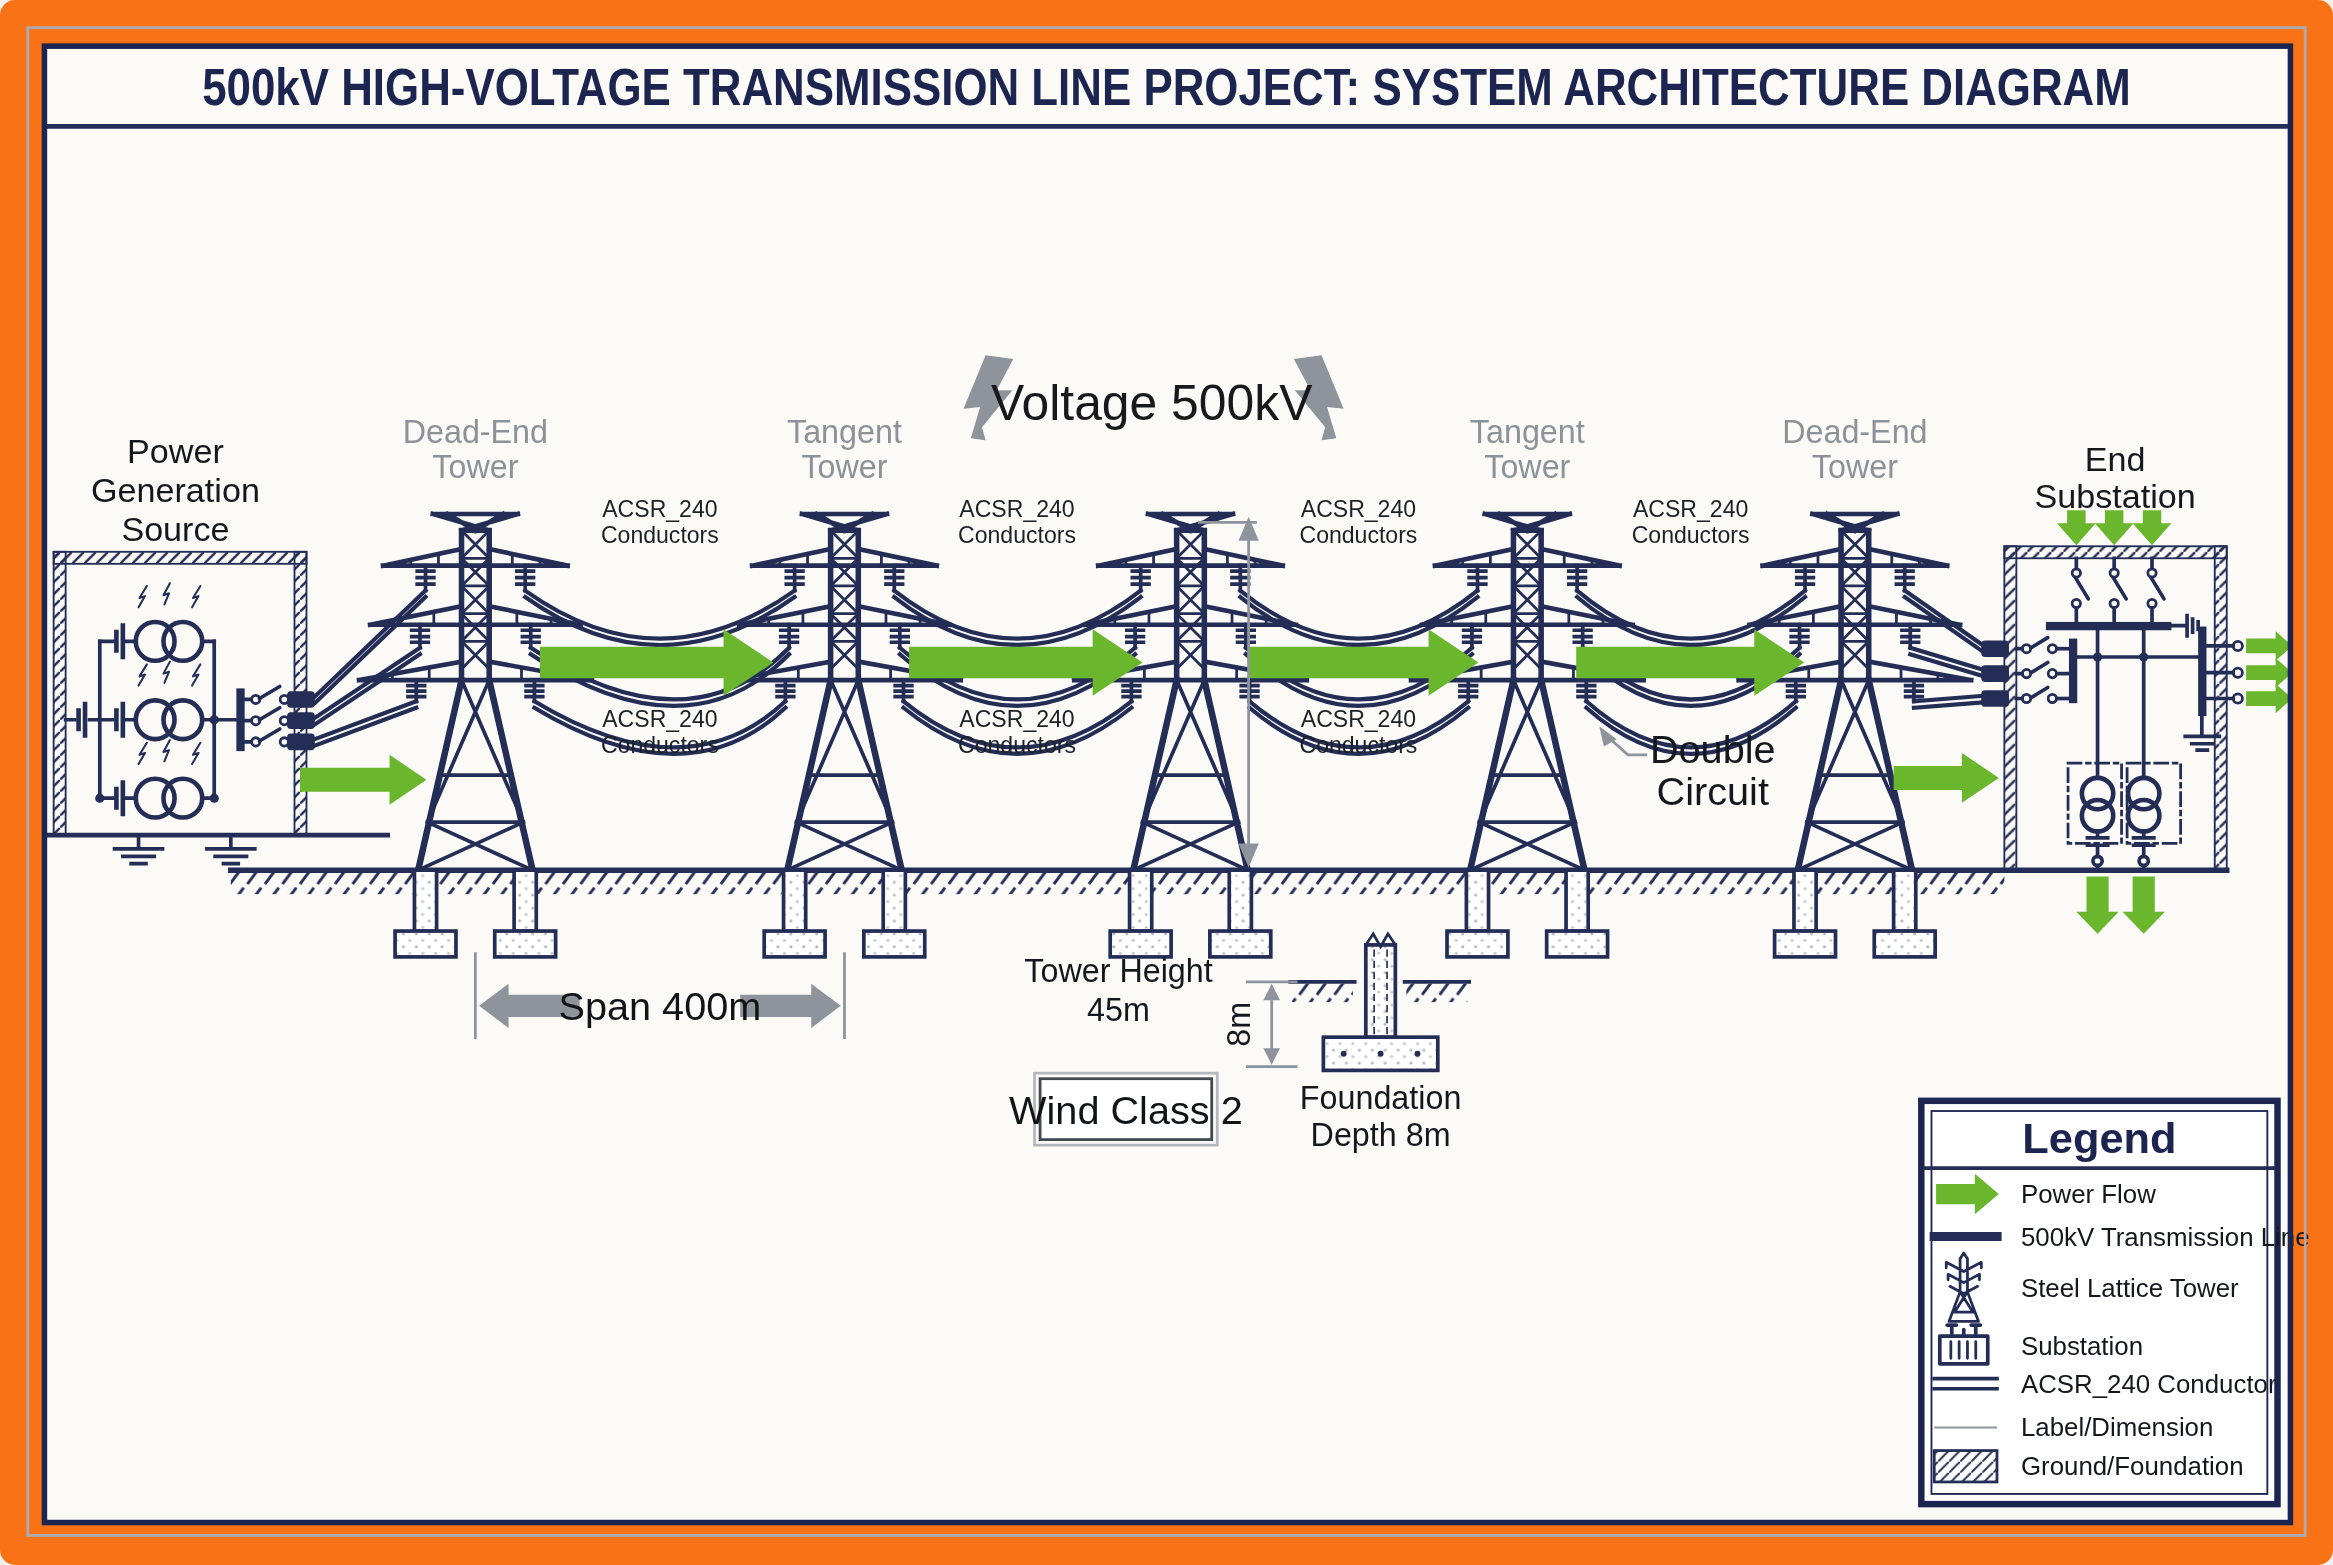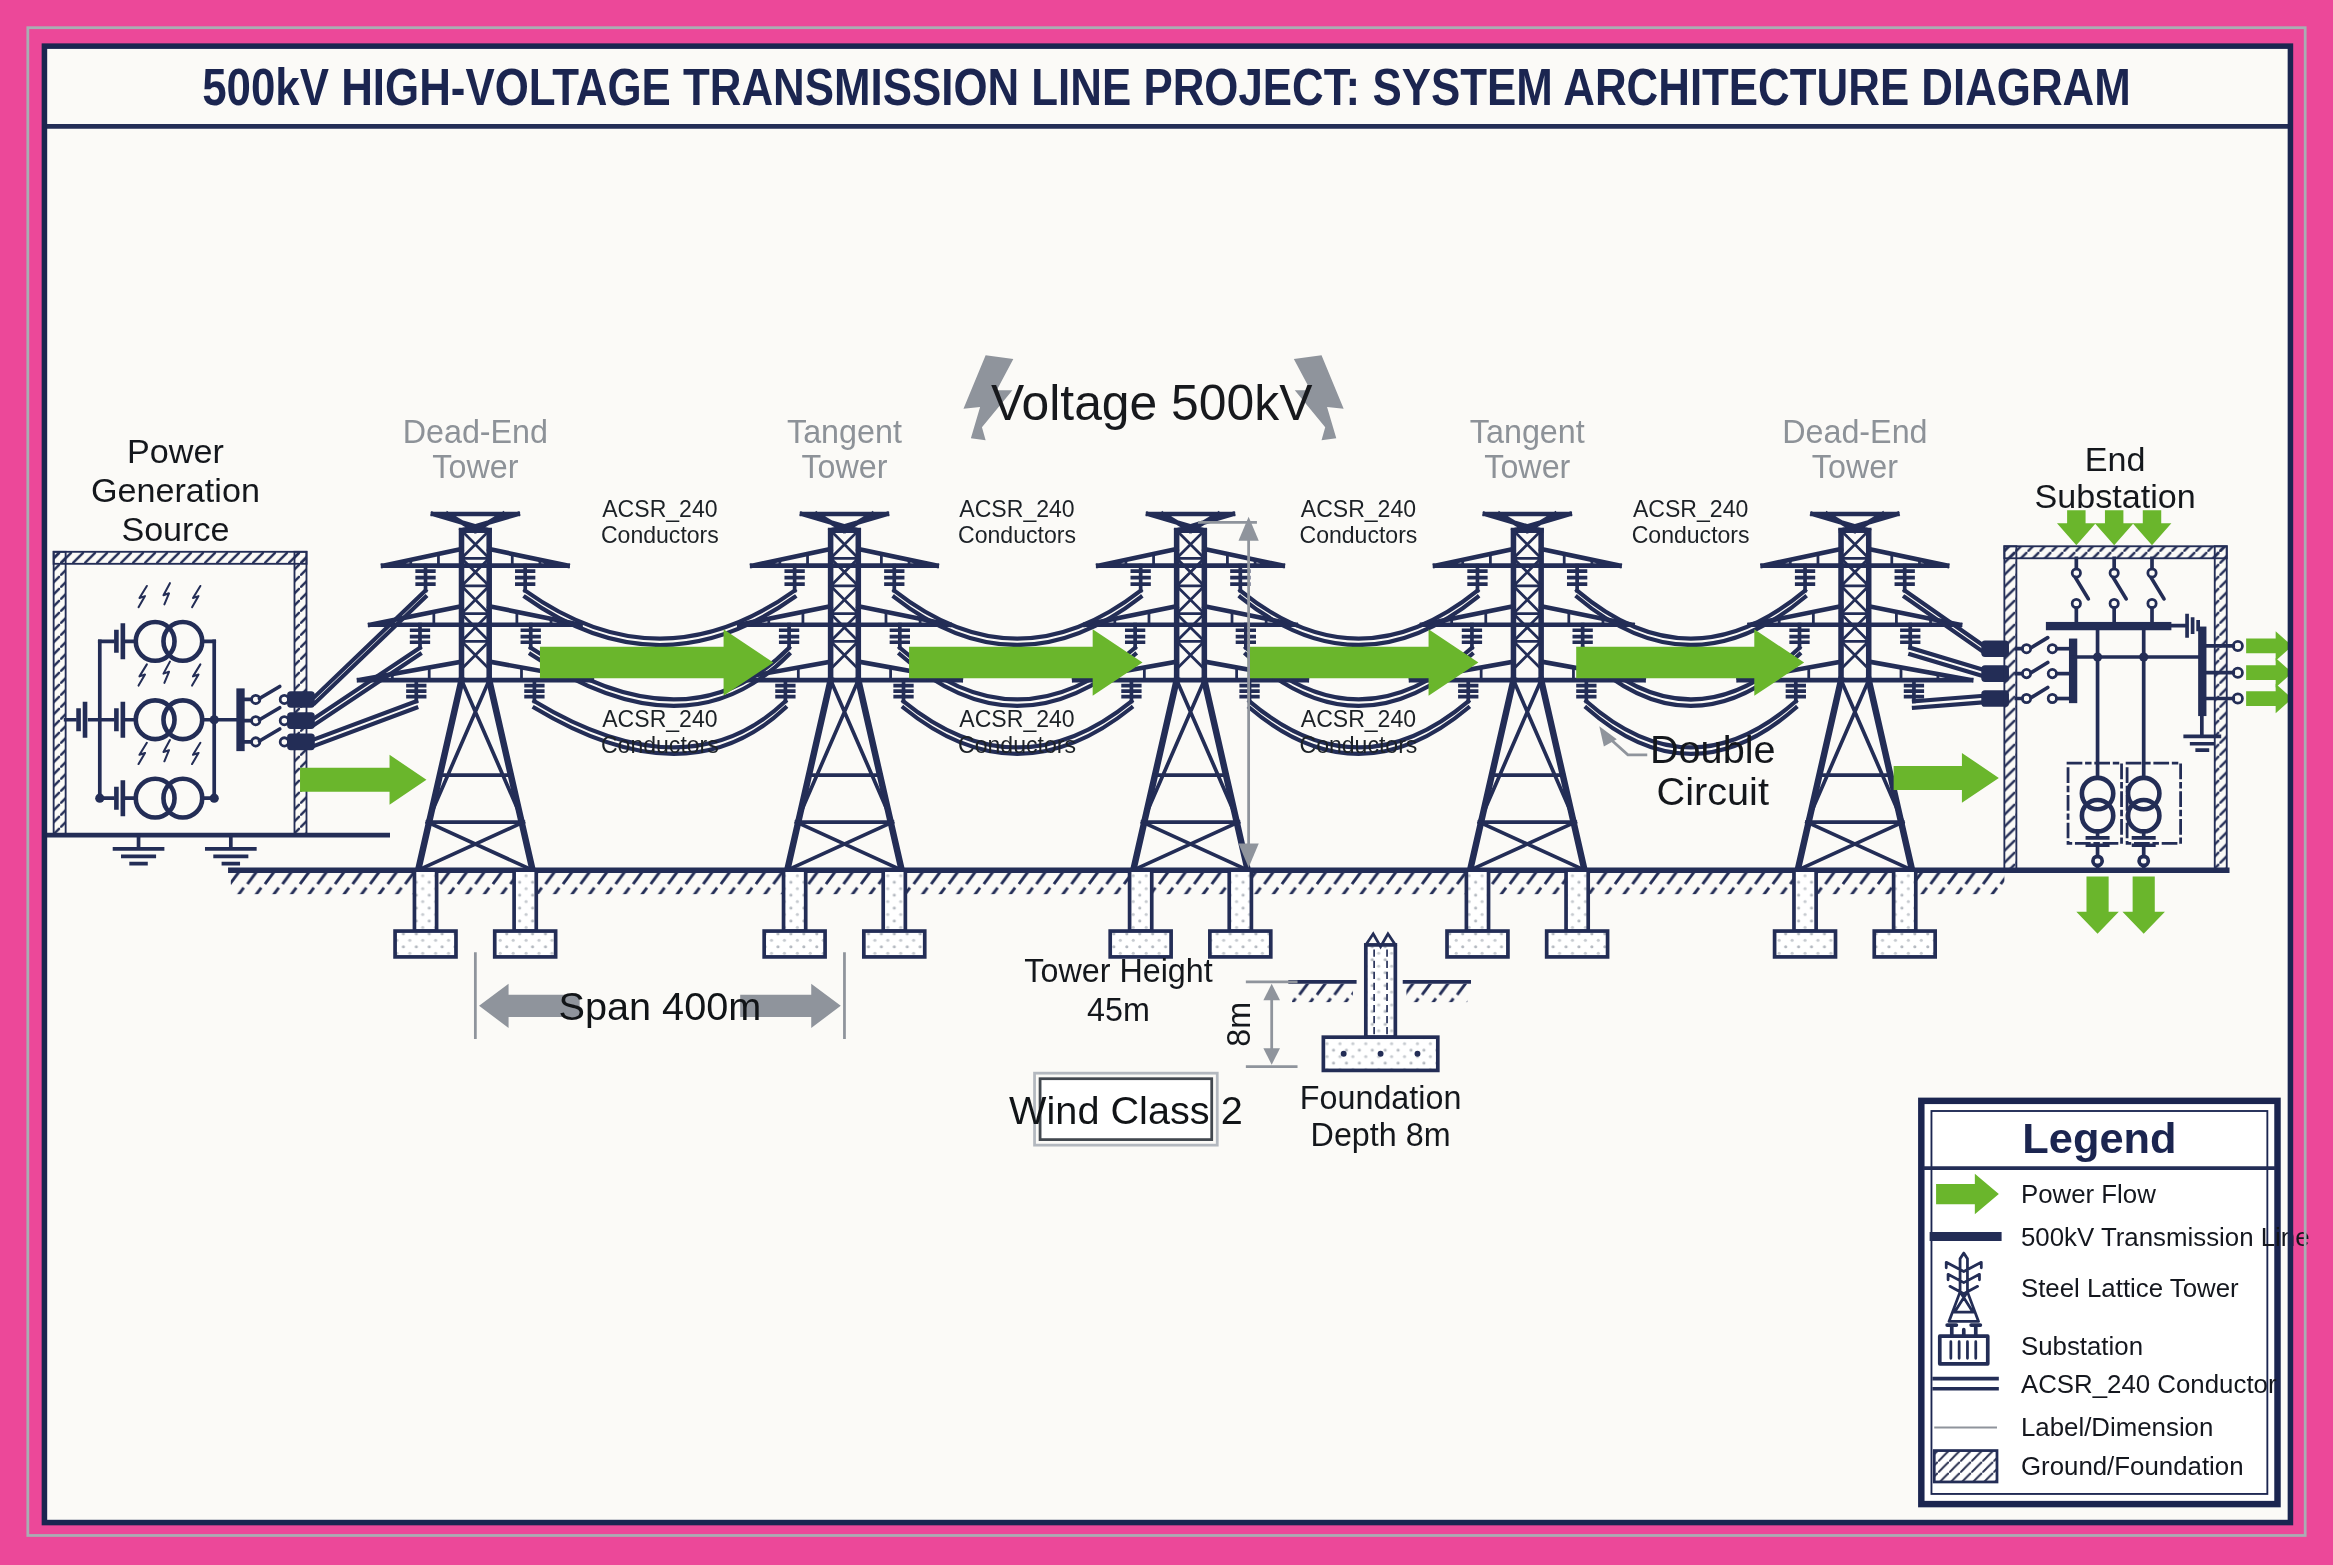--- a/index.html
+++ b/index.html
@@ -1,16 +1,16 @@
 <!DOCTYPE html>
 <html style="font-size:14.8px"><head>
 <meta charset="utf-8">
 <style>
   html,body{margin:0;padding:0;background:#f2f1ee;}
-  .stage{position:relative;width:2333px;height:1565px;background:#ec4899;overflow:hidden;}
+  .stage{position:relative;width:2333px;height:1565px;background:#f97316;overflow:hidden;border-radius:15px;}
   svg{position:absolute;left:0;top:0;}
   svg text{font-family:"Liberation Sans","DejaVu Sans",sans-serif;}
   .ln{stroke:#232d56;fill:none;stroke-linecap:square;}
   .rd{stroke-linecap:round;stroke-linejoin:round;}.w7{stroke-width:7}.w6{stroke-width:6}.w5{stroke-width:5}
   .w4{stroke-width:4}.w3{stroke-width:3}.w2{stroke-width:2.2}
   .navy{fill:#232d56}
   .grn{fill:#6ab62c}
   .gryln{stroke:#8f949c;fill:none}
   .gryfl{fill:#8f949c}
   .t-title{font-weight:bold;font-size:56px;fill:#1b2550}

